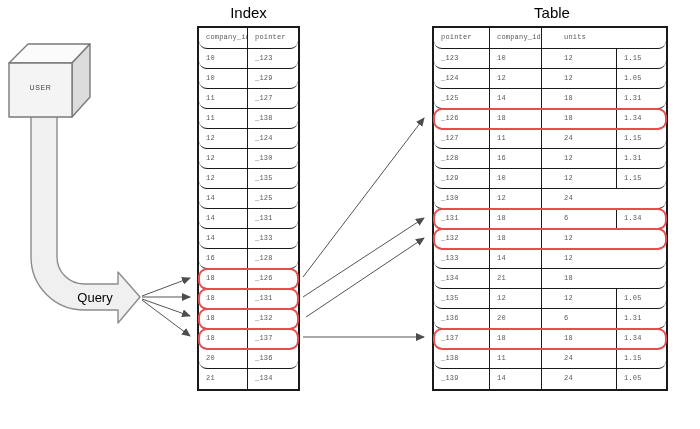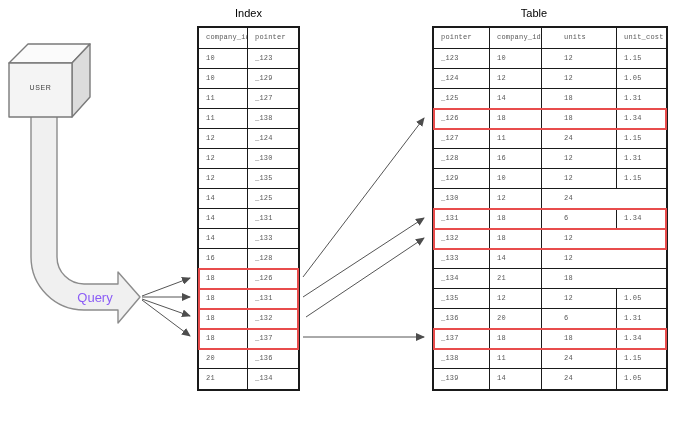--- a/index.html
+++ b/index.html
@@ -4,55 +4,56 @@
 <style>
   html, body { margin:0; padding:0; }
   body {
     width:700px; height:429px; position:relative; overflow:hidden;
     background:#ffffff; font-family:"Liberation Sans", sans-serif;
   }
   svg.layer { position:absolute; left:0; top:0; width:700px; height:429px; }
 
   .tbl-title {
     position:absolute; top:3px; height:20px; text-align:center;
-    font-size:11px; color:#000; line-height:20px;
+    font-size:15px; color:#000; line-height:20px;
   }
   #index-title { left:197px; width:103px; }
-  #table-title { left:416px; width:236px; }
+  #table-title { left:434px; width:236px; }
 
   .dtable {
     position:absolute; top:26px; background:#fff;
     border:2px solid #1a1a1a; box-sizing:border-box;
     display:flex; flex-direction:column;
   }
   #index-table { left:197px; width:103px; }
   #main-table  { left:432px; width:236px; }
 
   .trow {
     display:flex; height:20px; flex:0 0 20px;
     border-bottom:1px solid #1a1a1a; box-sizing:border-box;
     background:#fff;
+    border-radius:8px;
   }
   .trow.thead { height:21px; flex:0 0 21px; }
   .trow:last-child { border-bottom:none; }
   .tcell {
     box-sizing:border-box; border-right:1px solid #1a1a1a;
     padding-left:7px; overflow:hidden; white-space:nowrap;
     font-family:"Liberation Mono","DejaVu Sans Mono", monospace;
     font-size:7px; line-height:19px; color:#595959; letter-spacing:0.2px;
   }
   .tcell:last-child { border-right:none; flex:1; }
   .tbl-index .tcell:nth-child(1) { width:49px; }
   .tbl-main  .tcell:nth-child(1) { width:56px; }
   .tbl-main  .tcell:nth-child(2) { width:52px; }
   .tbl-main  .tcell:nth-child(3) { width:60px;margin-left:15px; }
 
   .trow.hl { position:relative; z-index:2; outline:2px solid #e84c4c; outline-offset:-1px; }
 
-  .float-label { position:absolute; color:#8b5cf6; }
+  .float-label { position:absolute; color:#000000; }
   #user-label  { left:9px; top:84px; width:63px; text-align:center;
                  font-size:7px; letter-spacing:0.6px; color:#404040; }
   #query-label { left:70px; top:290px; width:50px; text-align:center; font-size:13px; }
 </style>
 </head>
 <body>
 
 <svg class="layer">
   <defs>
     <marker id="ah" markerWidth="10" markerHeight="8" refX="8" refY="4" orient="auto">
@@ -164,21 +165,20 @@
       <div class="tcell">21</div>
       <div class="tcell">_134</div>
     </div>
   </div>
 
 <div class="dtable tbl-main" id="main-table">
   <div class="trow thead">
     <div class="tcell">pointer</div>
     <div class="tcell">company_id</div>
     <div class="tcell">units</div>
-    <div class="tcell">unit_cost</div>
   </div>
 <div class="trow">
       <div class="tcell">_123</div>
       <div class="tcell">10</div>
       <div class="tcell">12</div>
       <div class="tcell">1.15</div>
     </div>
     <div class="trow">
       <div class="tcell">_124</div>
       <div class="tcell">12</div>

